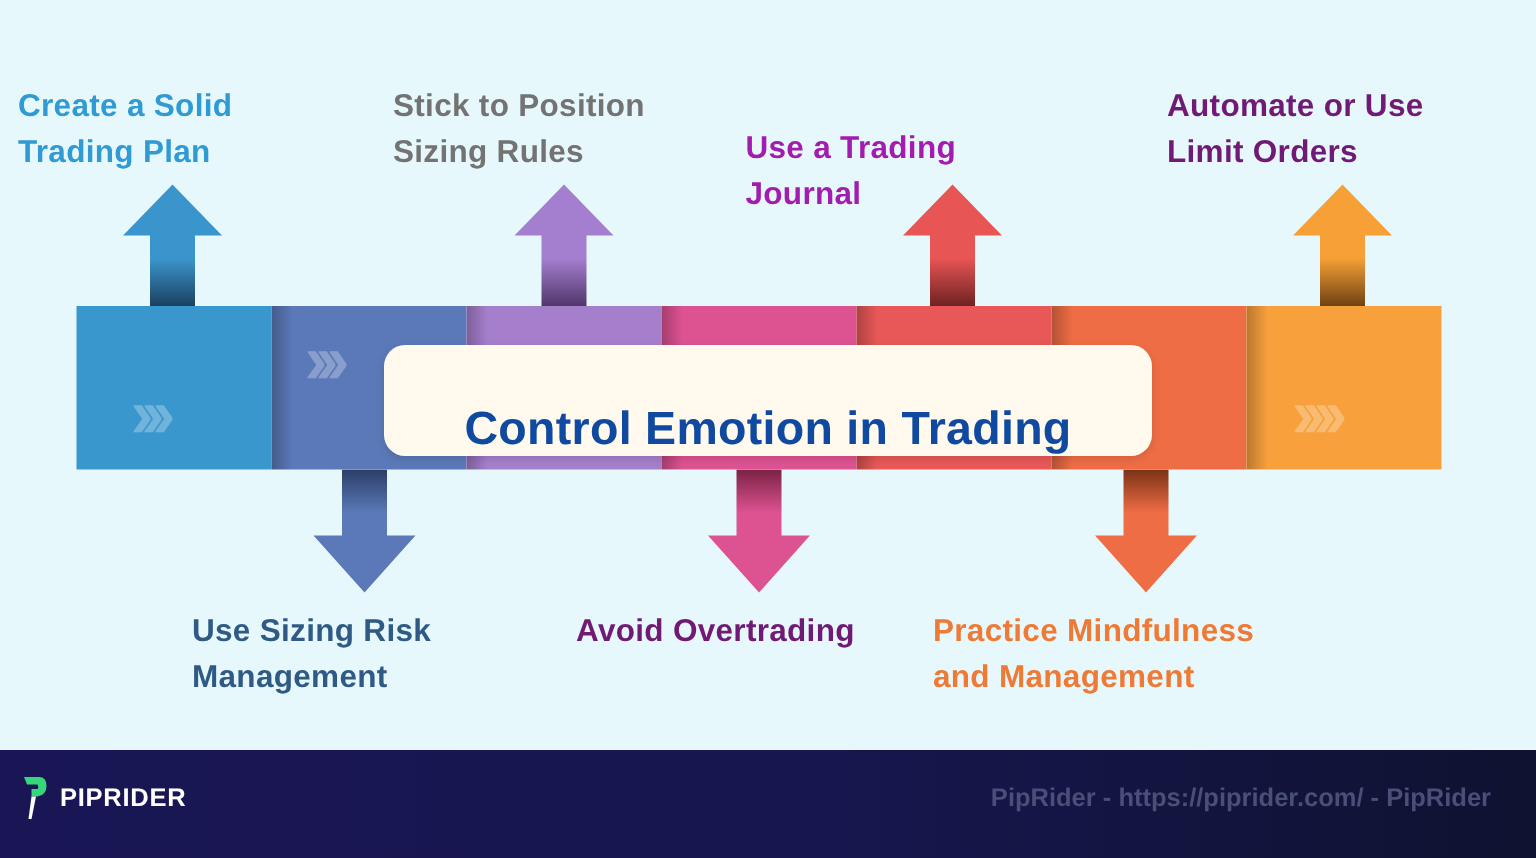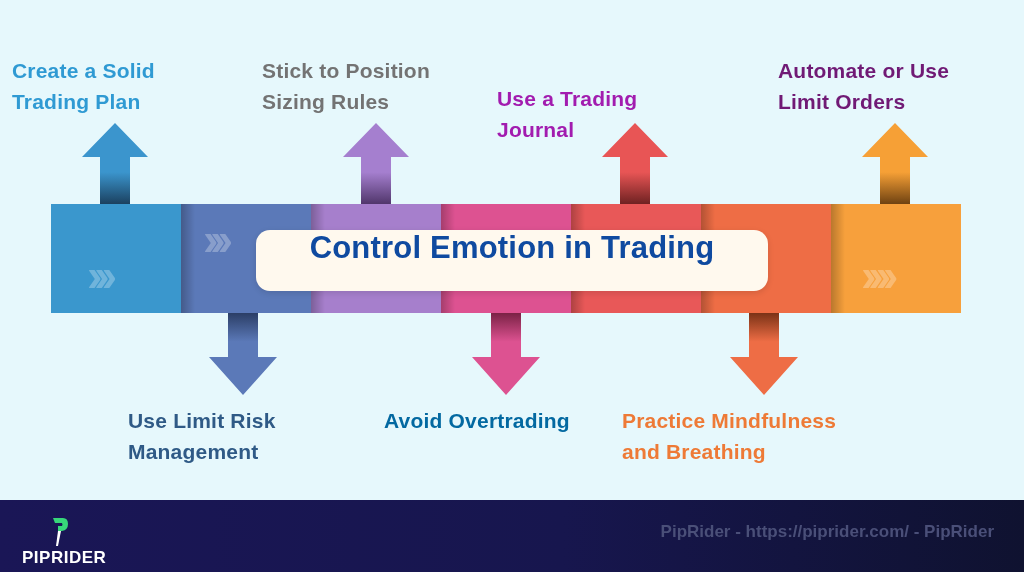--- a/index.html
+++ b/index.html
@@ -21,31 +21,31 @@
     content: ""; position: absolute; left: 0; top: 0; bottom: 0; width: 14px;
     background: linear-gradient(90deg, rgba(0,0,0,0.25), rgba(0,0,0,0));
   }
   .seg:first-child::before { display: none; }
   .chev {
     position: absolute; color: rgba(255,255,255,0.28); font-weight: 700;
     font-size: 46px; letter-spacing: -8px; line-height: 1;
   }
   .arrow { position: absolute; }
   .title-box {
-    position: absolute; left: 256px; top: 230px; width: 512px; height: 61px;
+    position: absolute; left: 256px; top: 230px; width: 512px; height: 74px;
     background: #fff9ee; border-radius: 14px;
-    display: flex; align-items: flex-start; justify-content: center;
+    display: flex; align-items: flex-end; justify-content: center;
     box-shadow: 0 2px 6px rgba(0,0,0,0.12);
   }
   .title-text { color: #0f4aa0; font-weight: 700; font-size: 31px; letter-spacing: 0.2px; }
   .footer {
     position: absolute; left: 0; top: 500px; width: 1024px; height: 72px;
     background: linear-gradient(90deg, #1a1656 0%, #17164e 55%, #0f1230 100%);
   }
-  .logo { position: absolute; left: 14px; top: 16px; display: flex; align-items: center; flex-direction: column; }
+  .logo { position: absolute; left: 14px; top: 16px; display: flex; align-items: center; }
   .logo-text { color: #fff; font-weight: 700; font-size: 17px; margin-left: 8px; letter-spacing: 0.5px; }
   .watermark {
     position: absolute; right: 30px; top: 22px; color: #4a4f78;
     font-weight: 700; font-size: 17px;
   }
 </style>
 </head>
 <body>
 
 <div class="label" style="left:12px; top:55px; width:210px; color:#2f9ad3;">Create a Solid
@@ -137,25 +137,25 @@
 <svg class="arrow" style="left:728px; top:313px;" width="72" height="84" viewBox="0 0 72 84">
   <defs>
       <linearGradient id="gd3" x1="0" y1="0" x2="0" y2="1">
         <stop offset="0" stop-color="#7a3216"></stop>
         <stop offset="0.35" stop-color="#ee6d45"></stop>
       </linearGradient>
     </defs>
   <path d="M21 0 L51 0 L51 44 L70 44 L36 82 L2 44 L21 44 Z" fill="url(#gd3)"></path>
 </svg>
 
-<div class="label" style="left:128px; top:405px; width:230px; color:#2f5a86;">Use Limit Risk
+<div class="label" style="left:128px; top:405px; width:230px; color:#2f5a86;">Use Sizing Risk
 Management</div>
-<div class="label" style="left:384px; top:405px; width:240px; color:#0369a1;">Avoid Overtrading</div>
+<div class="label" style="left:384px; top:405px; width:240px; color:#701a75;">Avoid Overtrading</div>
 <div class="label" style="left:622px; top:405px; width:284px; color:#ee7a36;">Practice Mindfulness
-and Breathing</div>
+and Management</div>
 
 <div class="footer">
   <div class="logo">
     <svg width="18" height="32" viewBox="0 0 18 32">
       <path d="M2 2 L12 2 Q17 2 17 8 Q17 14 11 15 L7 15 L7 10 L11 10 Q12 9 11 7 L4 7 Z" fill="#37d67a"></path>
       <path d="M7 15 L10 15 L7 30 L5 30 Z" fill="#ffffff"></path>
     </svg>
     <span class="logo-text">PIPRIDER</span>
   </div>
   <div class="watermark">PipRider - https://piprider.com/ - PipRider</div>

